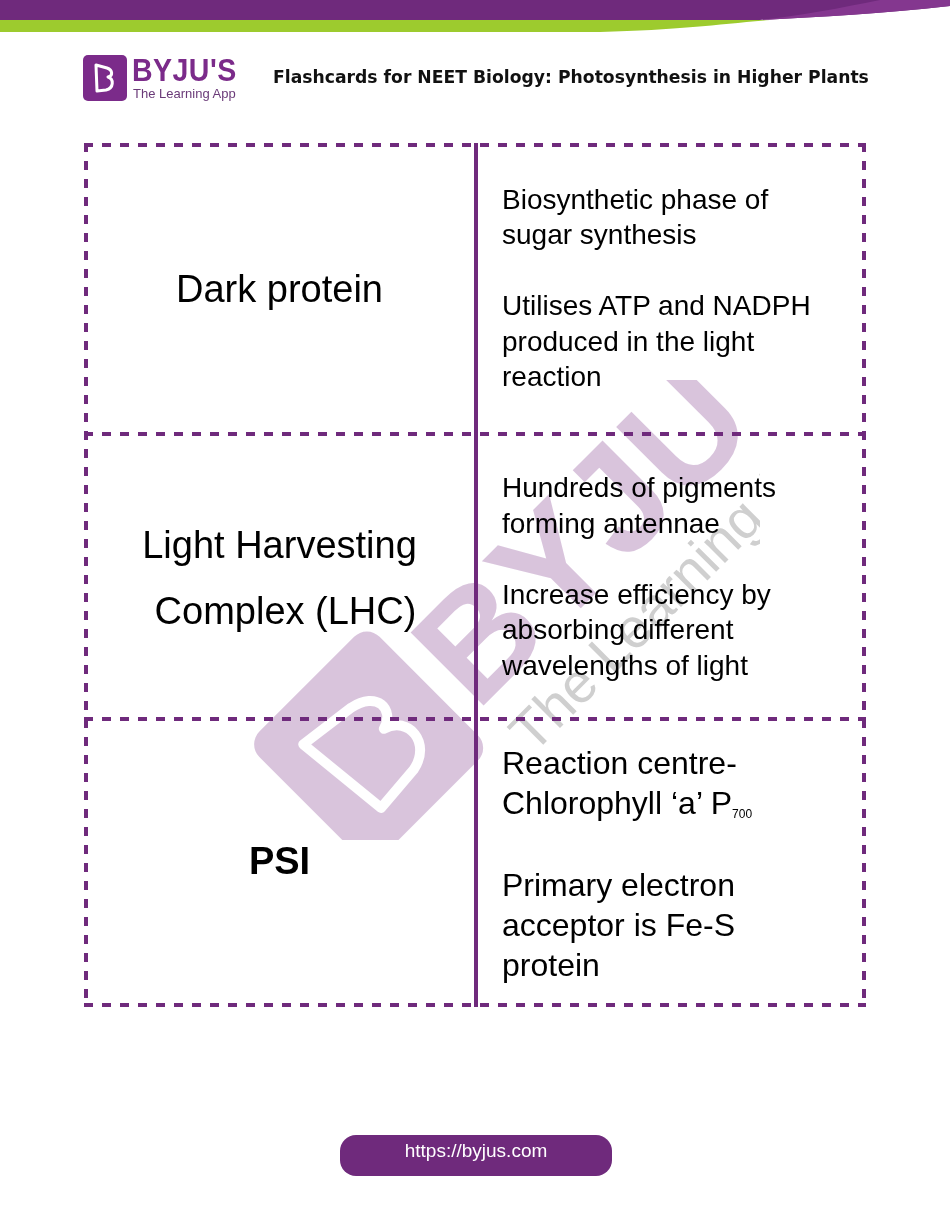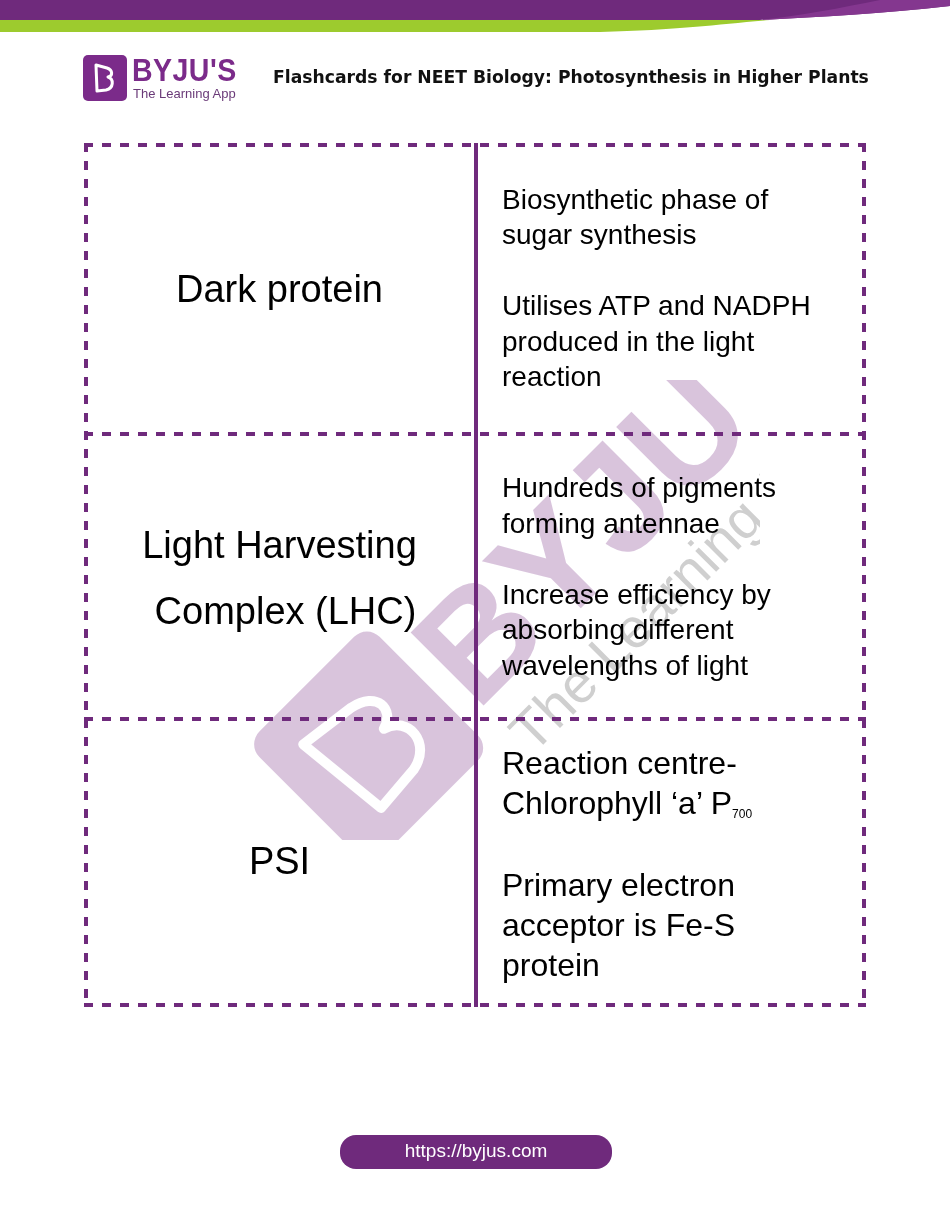--- a/index.html
+++ b/index.html
@@ -22,21 +22,21 @@
   .cell-left { position: absolute; left: 0; top: 0; width: 391px; height: 100%; display: flex; align-items: center; justify-content: center; text-align: center; font-size: 38px; line-height: 44px; }
   .cell-right { position: absolute; left: 418px; top: 0; width: 360px; height: 100%; }
   .pt { font-size: 28px; line-height: 35.5px; }
   .pt.lg { font-size: 32px; line-height: 40px; }
   .pt sub { font-size: 12px; vertical-align: -4px; line-height: 0; }
   .gap { height: 35.5px; }
   .gap.lg { height: 42px; }
 
   .lines { position: absolute; left: 0; top: 0; width: 782px; height: 864px; pointer-events: none; }
 
-  .footer-pill { position: absolute; left: 340px; top: 1135px; width: 272px; height: 34px; background: #6f2a7c; border-radius: 16px; color: #fff; font-size: 19px; line-height: 31px; text-align: center; }
+  .footer-pill { position: absolute; left: 340px; top: 1135px; width: 272px; height: 41px; background: #6f2a7c; border-radius: 16px; color: #fff; font-size: 19px; line-height: 31px; text-align: center; }
 </style>
 </head>
 <body>
 
 <svg class="top-band" viewBox="0 0 950 34" preserveAspectRatio="none">
   <path d="M0 20 L950 20 L950 34 L0 34 Z" fill="#ffffff"></path>
   <path d="M0 0 L950 0 L950 6 C 880 14, 820 17, 760 20 L 0 20 Z" fill="#6f2a7c"></path>
   <path d="M760 20 C 820 17, 880 14, 950 6 L 950 0 L 880 0 C 840 8, 800 16, 760 20 Z" fill="#84378f"></path>
   <path d="M0 20 L770 20 C 720 24, 680 30, 600 32 L0 32 Z" fill="#9dcb2e"></path>
 </svg>
@@ -89,21 +89,21 @@
       <div class="pt">Hundreds of pigments</div>
       <div class="pt">forming antennae</div>
       <div class="gap"></div>
       <div class="pt">Increase efficiency by</div>
       <div class="pt">absorbing different</div>
       <div class="pt">wavelengths of light</div>
     </div>
   </div>
 
   <div class="row" style="top:576px; height:288px;">
-    <div class="cell-left" style="align-items:flex-start; padding-top:120px;">PSI</div>
+    <div class="cell-left" style="align-items:flex-start; padding-top:120px;font-weight:bold;">PSI</div>
     <div class="cell-right" style="padding-top:24px;">
       <div class="pt lg">Reaction centre-</div>
       <div class="pt lg"><span>Chlorophyll ‘a’ P</span><sub>700</sub></div>
       <div class="gap lg"></div>
       <div class="pt lg">Primary electron</div>
       <div class="pt lg">acceptor is Fe-S</div>
       <div class="pt lg">protein</div>
     </div>
   </div>
 

